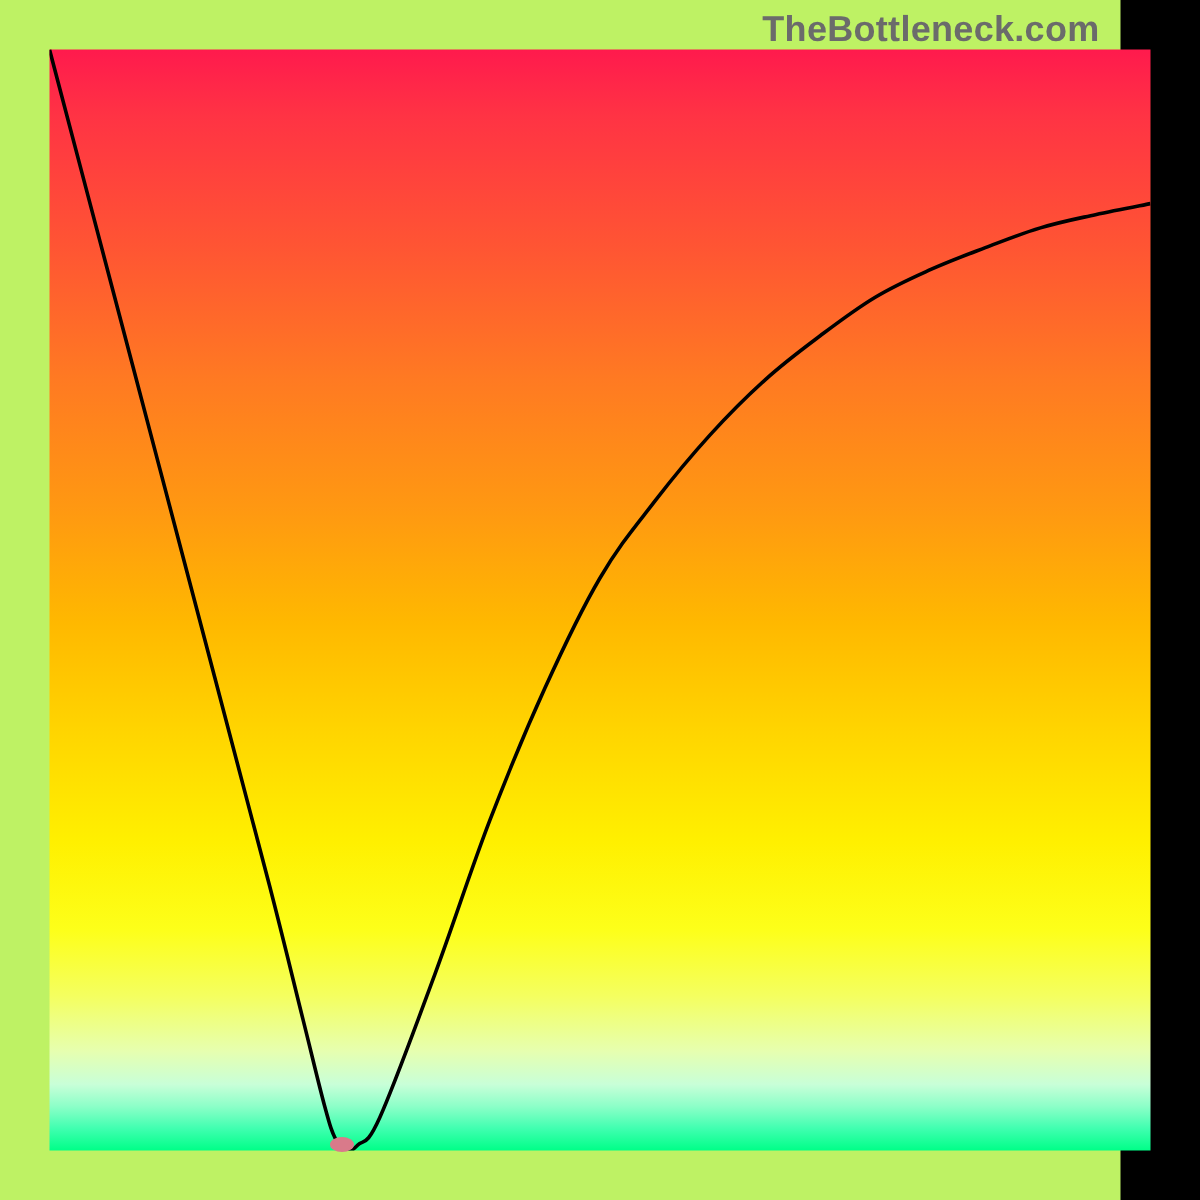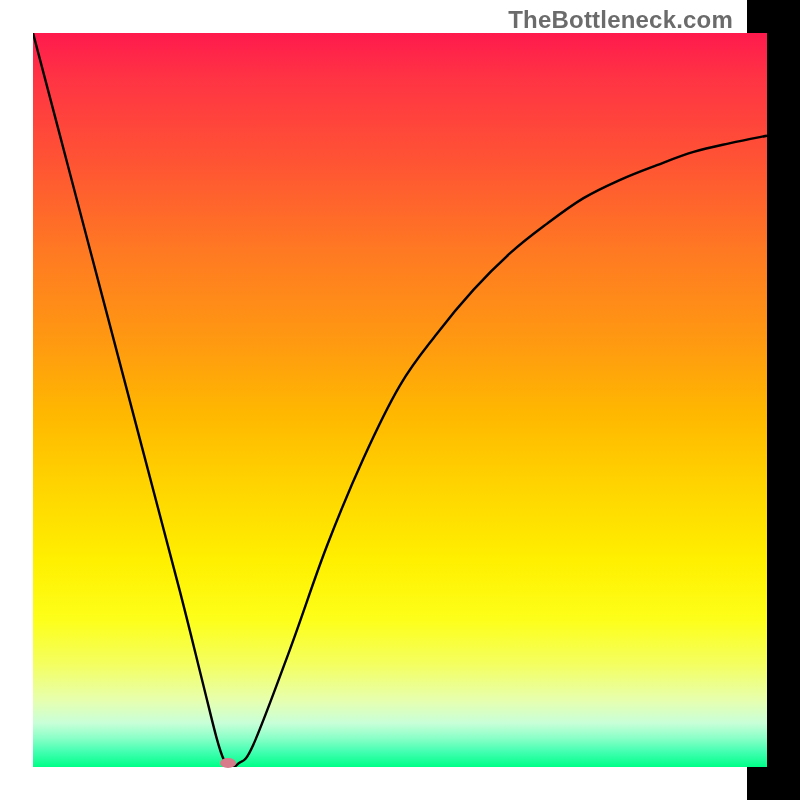--- a/index.html
+++ b/index.html
@@ -1,20 +1,20 @@
 <!DOCTYPE html>
 <html><head>
 <meta charset="utf-8">
 <style>
   * { margin: 0; padding: 0; box-sizing: border-box; }
   html, body { width: 800px; height: 800px; overflow: hidden; background: #000; }
   .frame {
     width: 747px;
     height: 800px;
-    background: #ffffff;
+    background: #bef264;
     position: relative;
   }
   .plot-area {
     position: absolute;
     left: 33px;
     top: 33px;
     width: 734px;
     height: 734px;
     background: linear-gradient(to bottom,
       #ff1a4d 0%,

